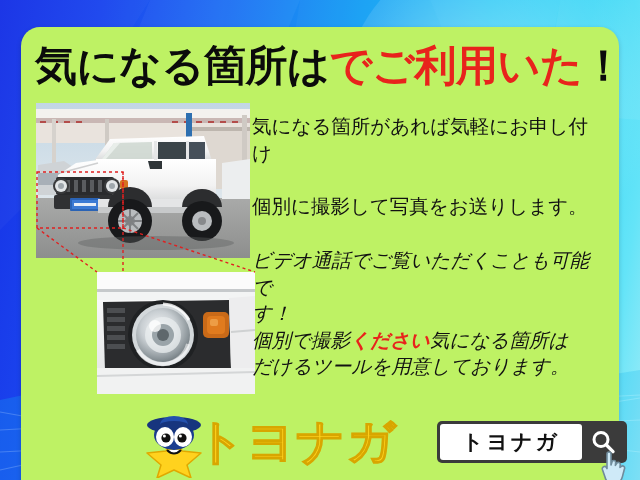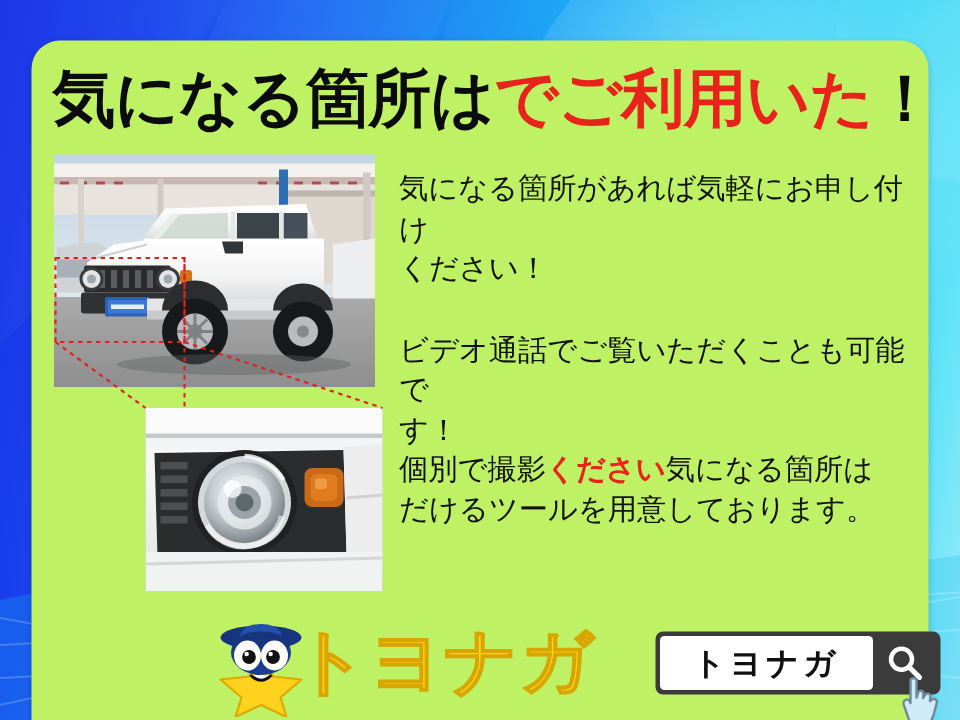--- a/index.html
+++ b/index.html
@@ -95,30 +95,30 @@
   .callout-layer {
     position: absolute;
     left: 0; top: 0;
     width: 598px; height: 376px;
     pointer-events: none;
   }
 
   
   .bodytext {
     position: absolute;
-    left: 245px;
+    left: 231px;
     top: 86px;
     width: 340px;
     color: #121212;
     font-size: 19.5px;
     line-height: 26.5px;
     letter-spacing: 0px;
   }
   .para { margin: 0; }
-  .para + .para { margin-top: 28px; }
+  .para + .para { margin-top: 28px; font-style: italic; }
   .em-red { color: #e8231c; font-weight: 700; }
 
   
   .bottombar {
     position: absolute;
     left: 0;
     bottom: 0;
     width: 640px;
     height: 76px;
   }
@@ -392,21 +392,22 @@
         <path d="M16,201 L76,245"></path>
         <path d="M102,201 L234,245"></path>
 
         <path d="M102,145 L102,245"></path>
       </g>
     </svg>
 
     <div class="bodytext">
       <p class="para">
         <span>気になる箇所があれば気軽にお申し付け</span><br>
-        <span>ください！</span><br>
+        <br>
+        <span>個別に撮影して写真をお送りします。</span>
       </p>
       <p class="para">
         <span>ビデオ通話でご覧いただくことも可能で</span><br>
         <span>す！</span><br>
         <span>個別で撮影</span><span class="em-red">ください</span><span>気になる箇所は</span><br>
         <span>だけるツールを用意しております。</span>
       </p>
     </div>
 
   </div>

